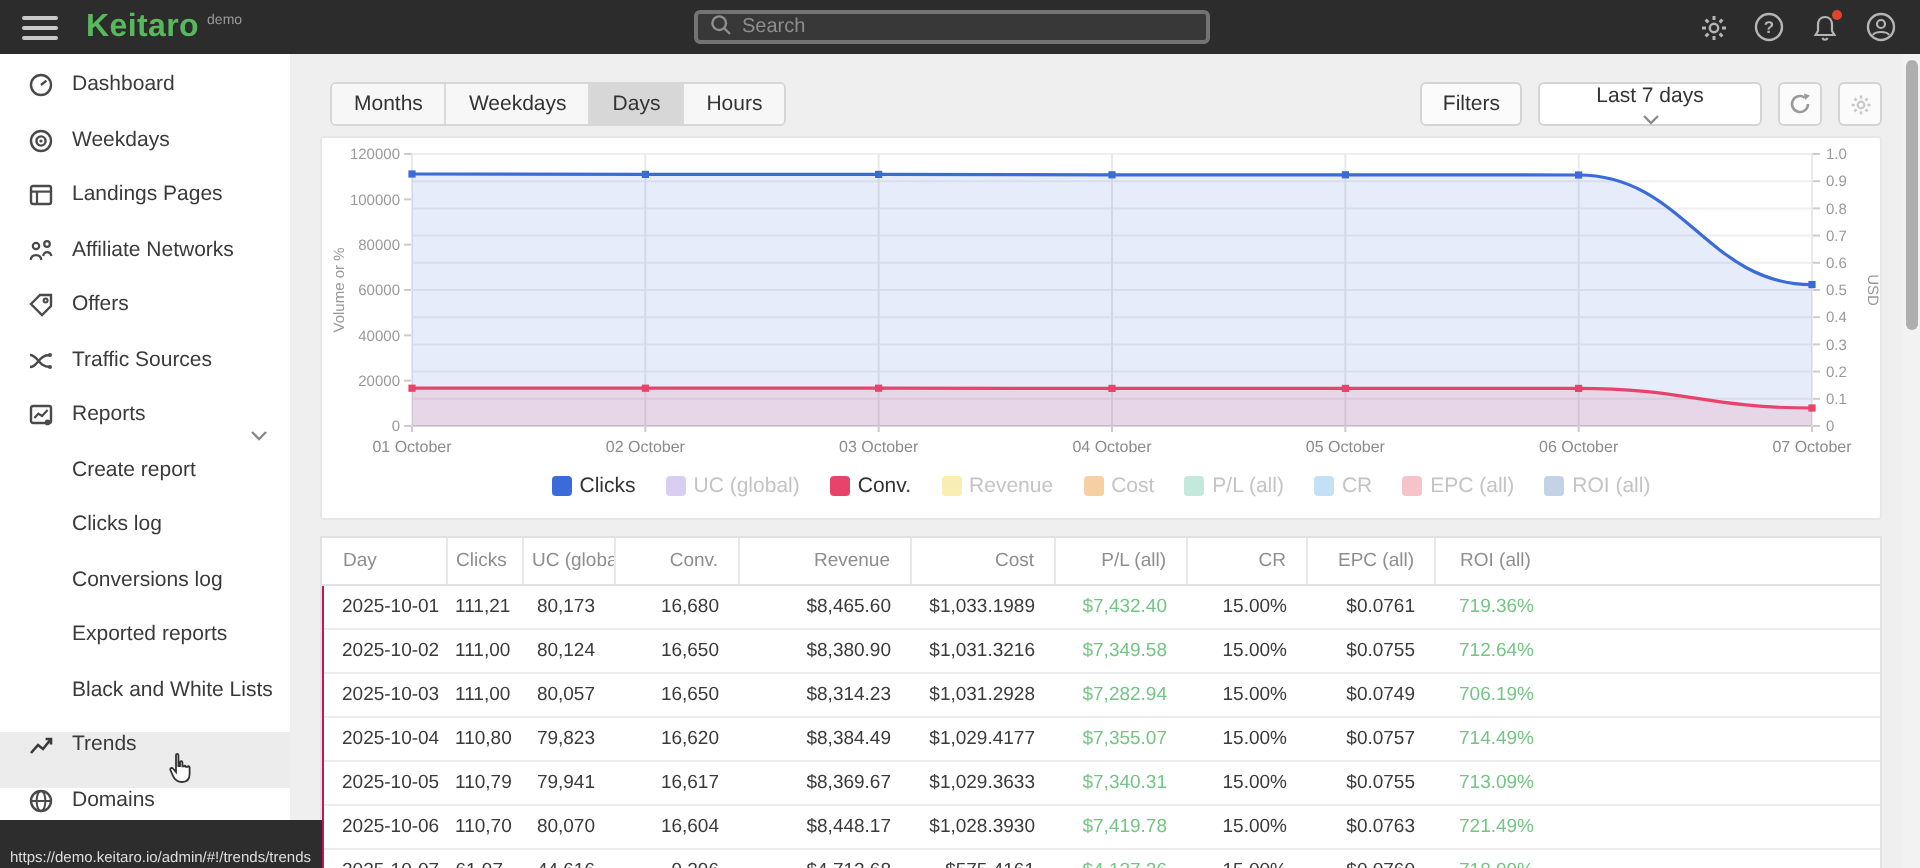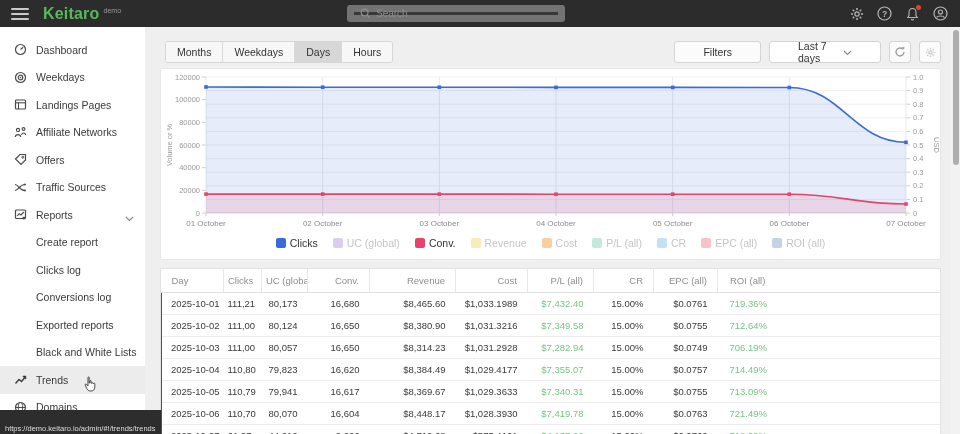--- a/index.html
+++ b/index.html
@@ -6,48 +6,48 @@
   html,body { width:960px; height:434px; overflow:hidden; }
   body { position:relative; background:#efefef; font-family:"Liberation Sans", sans-serif; color:#333; }
 
   
   .topbar { position:absolute; left:0; top:0; width:960px; height:27px; background:#2c2c2c; display:flex; align-items:center; z-index:30; }
   .burger { width:18px; height:12px; margin-left:11px; display:flex; flex-direction:column; justify-content:space-between; cursor:pointer; }
   .burger span { height:2px; background:#c9c9c9; border-radius:1px; }
   .brand { margin-left:14px; display:flex; align-items:flex-start; }
   .brand-name { color:#58b95c; font-weight:bold; font-size:16px; letter-spacing:.2px; line-height:16px; }
   .brand-env { color:#9a9a9a; font-size:7px; margin-left:4px; margin-top:1px; }
-  .searchbox { position:absolute; left:347px; top:5px; width:218px; height:17px; background:#383838; border:7px solid #737373; border-radius:3px; display:flex; align-items:center; padding:0 6px; }
+  .searchbox { position:absolute; left:347px; top:5px; width:258px; height:17px; background:#383838; border:2px solid #737373; border-radius:3px; display:flex; align-items:center; padding:0 6px; }
   .searchbox input { background:transparent; border:none; outline:none; color:#bdbdbd; font-size:10px; width:100%; margin-left:5px; font-family:"Liberation Sans",sans-serif; }
   .searchbox input::placeholder { color:#8e8e8e; }
   .top-icons { position:absolute; right:12px; top:0; height:27px; display:flex; align-items:center; gap:13px; }
   .ticon { width:15px; height:15px; color:#b5b5b5; position:relative; cursor:pointer; display:flex; align-items:center; justify-content:center; }
   .ticon svg { display:block; }
   .bell-dot { position:absolute; right:-1px; top:-1px; width:5px; height:5px; border-radius:50%; background:#e0442c; }
 
   
   .sidebar { position:absolute; left:0; top:27px; width:145px; height:407px; background:#fff; z-index:10; }
   .nav { padding-top:9px; }
-  .nav-item { height:27.5px; display:flex; align-items:center; font-size:10.5px; color:#3a3a3a; cursor:pointer; position:relative; }
+  .nav-item { height:27.5px; display:flex; font-size:10.5px; color:#3a3a3a; cursor:pointer; position:relative; }
   .nav-item .nicon { width:14px; margin-left:13px; display:flex; justify-content:center; }
   .nav-item .nlabel { margin-left:9px; white-space:nowrap; }
   .nav-item.child .nlabel { margin-left:36px; }
   .nav-item.active { background:#ececec; }
   .nav-chevron { position:absolute; right:11px; top:11px; }
   .statusbar { position:absolute; left:0; bottom:0; height:13px; background:#2d2d2d; color:#dedede; font-size:7.5px; line-height:13px; padding:12px 5px; white-space:nowrap; z-index:40; }
   .cursor-ptr { position:absolute; left:84px; top:376px; z-index:50; }
 
   
   .tabs { position:absolute; left:165px; top:41px; height:22px; display:flex; border:1px solid #d6d6d6; border-radius:3px; overflow:hidden; background:#f7f7f7; }
   .tab { padding:0 11px; font-size:10.5px; line-height:20px; color:#333; border-right:1px solid #d9d9d9; cursor:pointer; background:#f7f7f7;text-align:right; }
   .tab:last-child { border-right:none; }
   .tab.active { background:#d7d7d7; }
   .right-controls { position:absolute; right:19px; top:41px; height:22px; display:flex; gap:8px; }
-  .btn { height:22px; border:1px solid #d4d4d4; border-radius:3px; background:#fbfbfb; font-size:10.5px; color:#333; display:flex; align-items:center; padding:0 28px; cursor:pointer; }
-  .select { width:112px; justify-content:space-between; background:#fff; }
+  .btn { height:22px; border:1px solid #d4d4d4; border-radius:3px; background:#fbfbfb; font-size:10.5px; color:#333; display:flex; align-items:center; padding:0 10px; cursor:pointer; }
+  .select { width:112px; justify-content:space-between; background:#fff;flex-direction:column; }
   .icon-btn { width:22px; padding:0; justify-content:center; color:#9a9a9a; }
   .icon-btn.dim { color:#c9c9c9; }
 
   
   .card-chart { position:absolute; left:160px; top:68px; width:781px; height:192px; background:#fff; border:1px solid #e7e7e7; border-radius:2px; }
   .chart-svg { position:absolute; left:0; top:2px; }
   .tick { font-size:7.5px; fill:#999; font-family:"Liberation Sans",sans-serif; }
   .xlab { font-size:8px; fill:#8c8c8c; font-family:"Liberation Sans",sans-serif; }
   .legend { position:absolute; left:0; top:168px; width:100%; display:flex; justify-content:center; gap:15px; }
   .legend-item { display:flex; align-items:center; gap:4px; font-size:10.5px; color:#333; cursor:pointer; }

